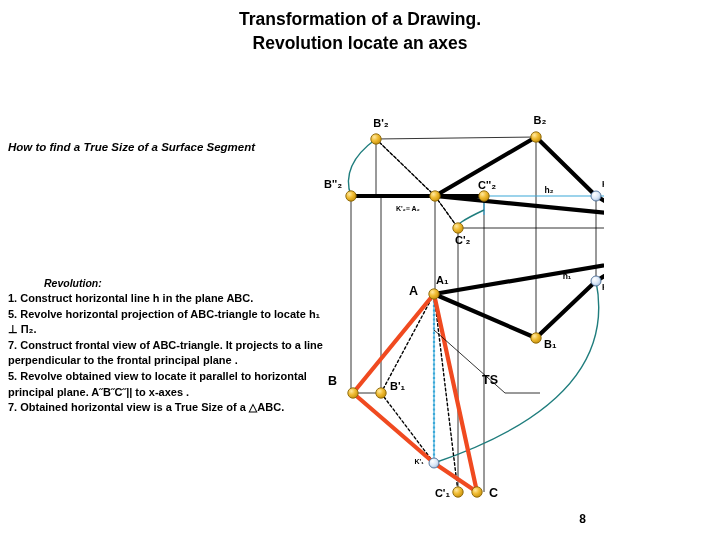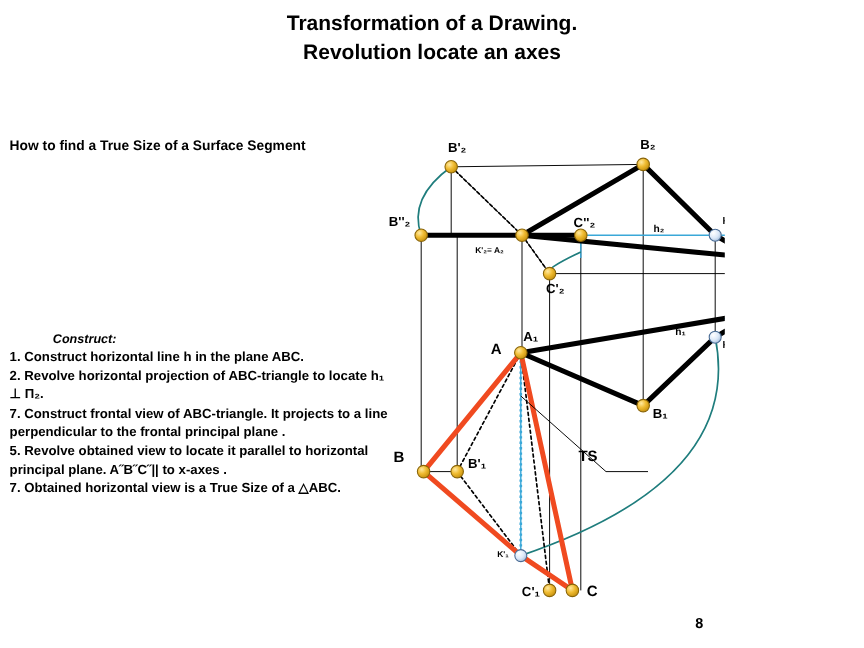--- a/index.html
+++ b/index.html
@@ -24,25 +24,26 @@
     text-align: center;
     font-size: 17.5px;
     font-weight: bold;
     line-height: 1.35;
     color: #000000;
   }
   #title div { white-space: nowrap; }
   #subtitle {
     position: absolute;
     left: 8px;
-    top: 116px;
+    top: 141px;
     font-size: 11.5px;
     font-weight: bold;
     color: #000000;
     white-space: nowrap;
+    font-style: italic;
   }
   #algorithm {
     position: absolute;
     left: 8px;
     top: 276px;
     width: 320px;
     font-size: 11px;
     font-weight: bold;
     line-height: 1.42;
     color: #000000;
@@ -85,23 +86,23 @@
 <div id="slide">
 
   <div id="title">
     <div>Transformation of a Drawing.</div>
     <div>Revolution locate an axes</div>
   </div>
 
   <div id="subtitle">How to find a True Size of a Surface Segment</div>
 
   <div id="algorithm">
-    <div class="alg-head">Construct:</div>
+    <div class="alg-head">Revolution:</div>
     <div class="alg-step">1. Construct horizontal line  h in the plane ABC.</div>
-    <div class="alg-step">2. Revolve horizontal projection of ABC-triangle to locate h₁ ⊥ П₂.</div>
+    <div class="alg-step">5. Revolve horizontal projection of ABC-triangle to locate h₁ ⊥ П₂.</div>
     <div class="alg-step">7. Construct frontal view of ABC-triangle. It projects to a line perpendicular to the frontal principal plane .</div>
     <div class="alg-step">5. Revolve obtained view to locate it parallel to horizontal principal plane. A˝B˝C˝|| to x-axes .</div>
     <div class="alg-step">7. Obtained horizontal view is a True Size of a △ABC.</div>
   </div>
 
   <svg id="fig" viewBox="0 0 720 540">
     <defs>
       <radialGradient id="goldGrad" cx="35%" cy="32%" r="78%">
         <stop offset="0%" stop-color="#ffe9a0"></stop>
         <stop offset="45%" stop-color="#f0bc33"></stop>

